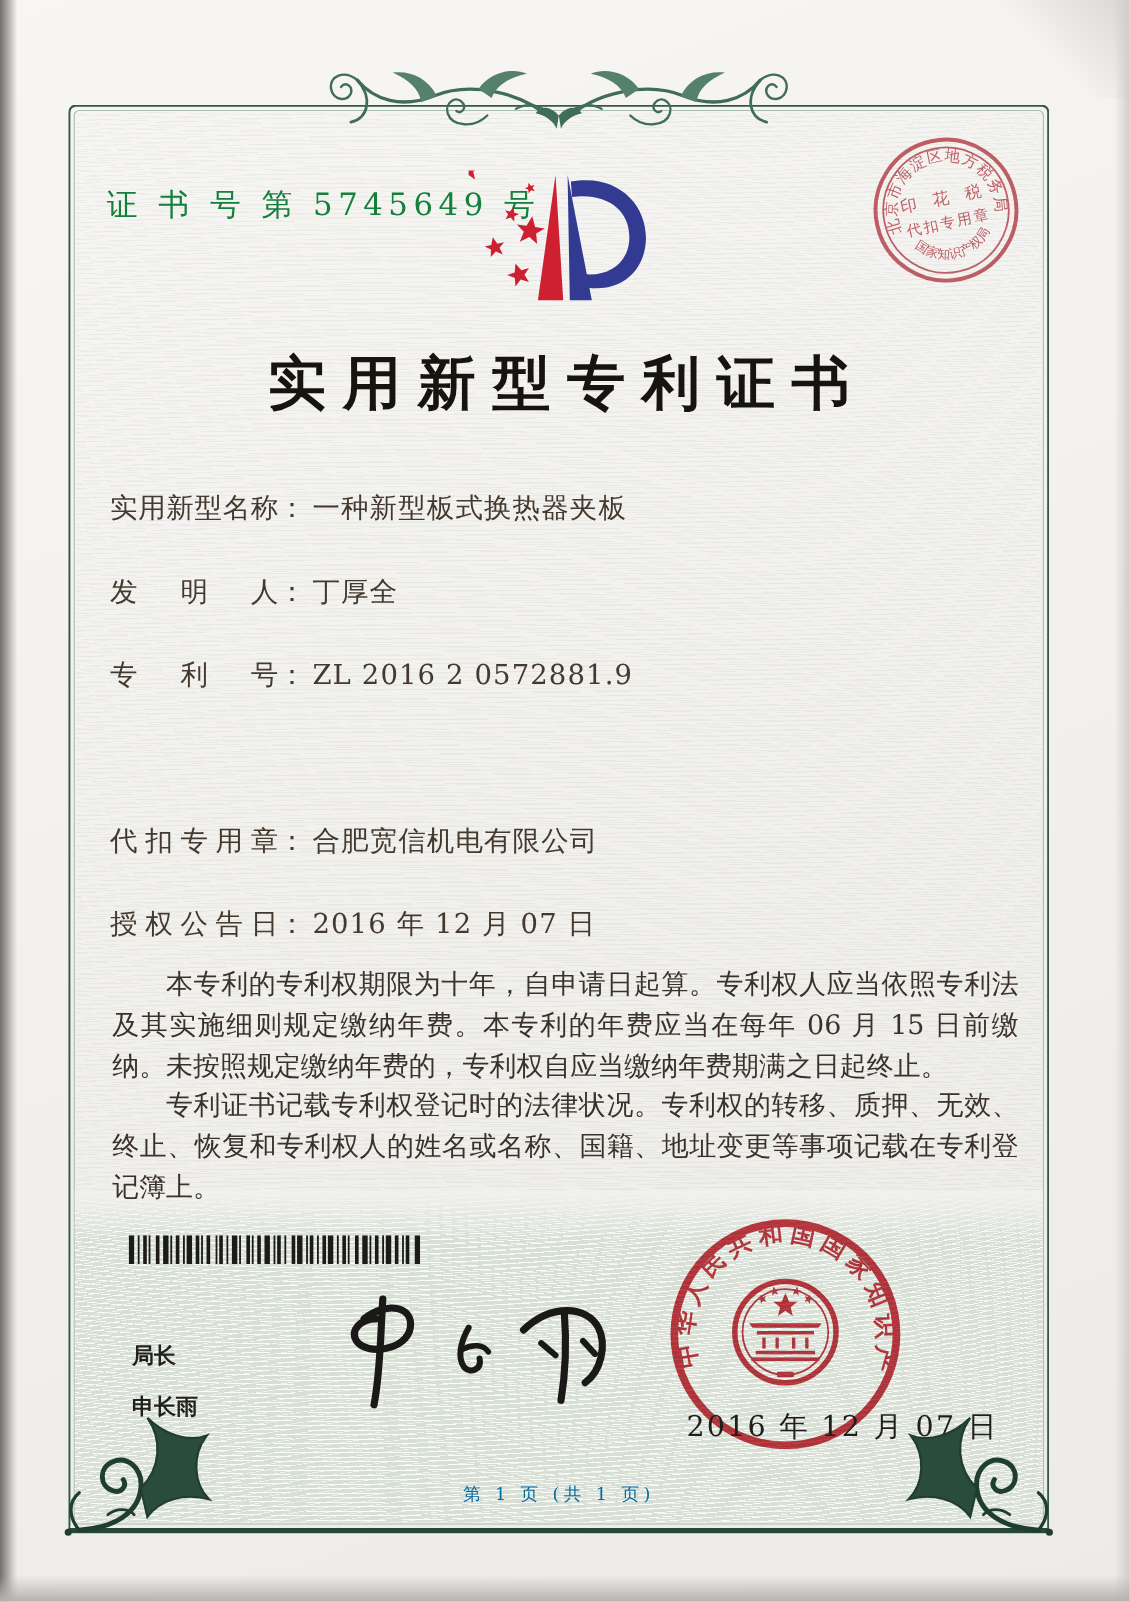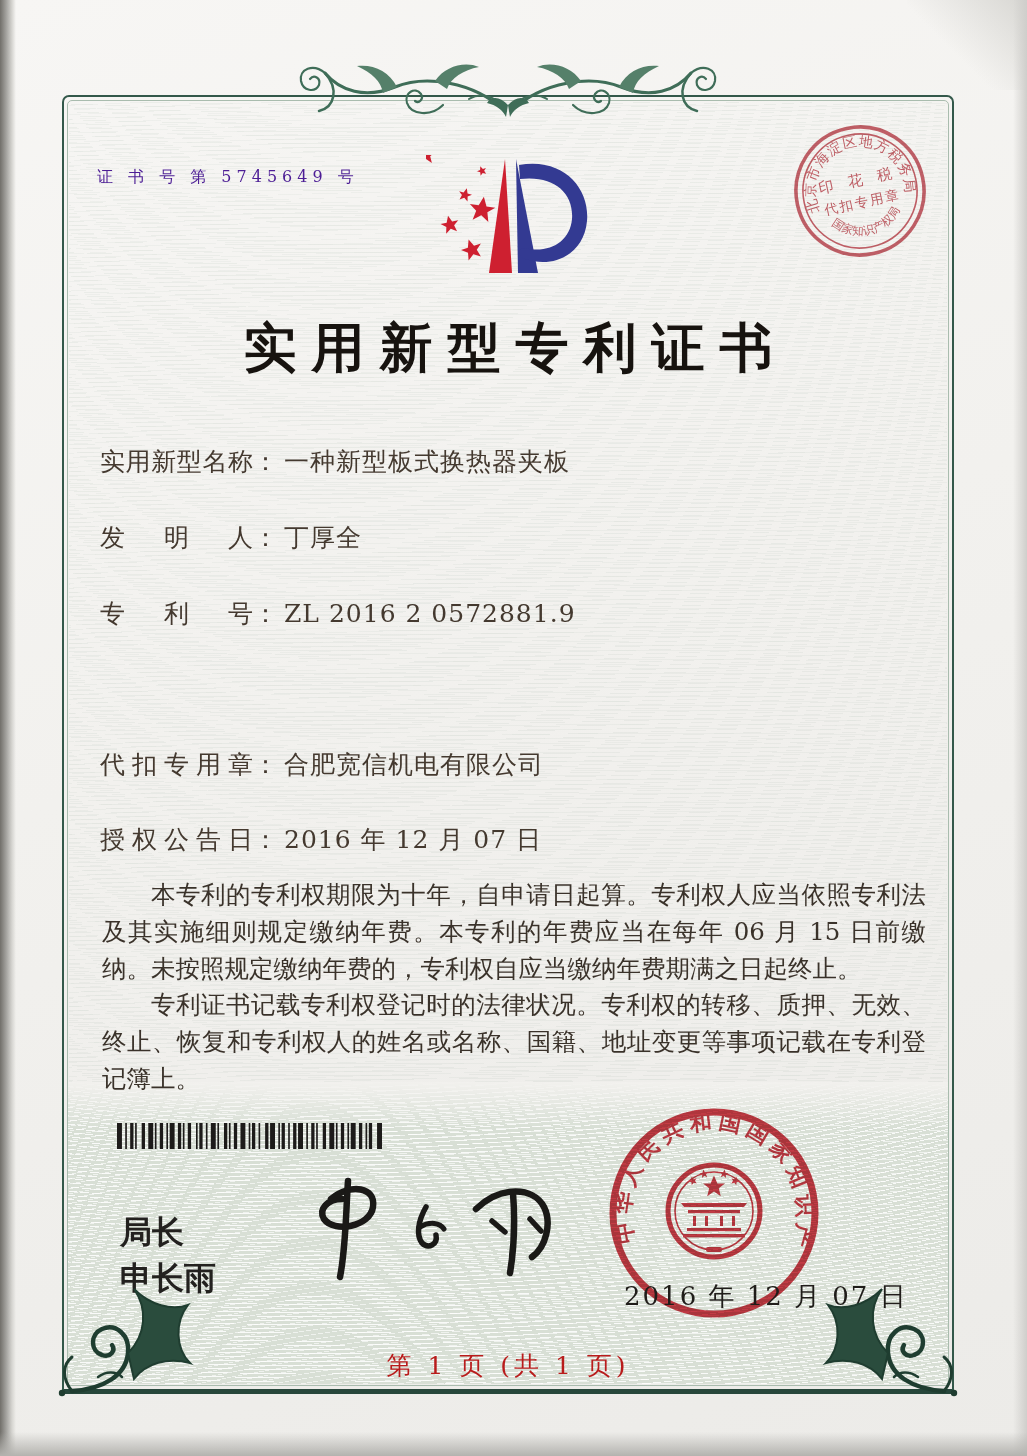--- a/index.html
+++ b/index.html
@@ -31,43 +31,43 @@
       repeating-radial-gradient(1250px 560px at 72% 260%, rgba(255,255,255,.6) 0 1.6px, rgba(255,255,255,0) 1.6px 10px);}
   .guilloche-fade{position:absolute;left:0;right:0;top:0;height:46px;
     background:linear-gradient(180deg,#f2f1ee 0%,rgba(242,241,238,0) 100%);}
 
   .flourish-top{position:absolute;left:50%;top:-44px;transform:translateX(-50%);z-index:6;}
   .corner{position:absolute;z-index:6;}
   .corner-left{left:-10px;bottom:-12px;}
   .corner-right{right:-10px;bottom:-12px;transform:scaleX(-1);}
 
   
-  .cert-no{position:absolute;left:33px;top:70px;z-index:3;font-size:16px;letter-spacing:5px;color:#4c1d95;}
+  .cert-no{position:absolute;left:33px;top:70px;z-index:3;font-size:28px;letter-spacing:5px;color:#15803d;}
   .logo{position:absolute;left:362px;top:58px;z-index:3;}
   .tax-stamp{position:absolute;left:726px;top:24px;z-index:4;mix-blend-mode:multiply;opacity:.92;}
   .title{position:absolute;left:0;right:0;top:216px;z-index:3;text-align:center;
          font-size:53px;font-weight:600;letter-spacing:15px;text-indent:15px;color:#17130f;}
 
   .frow{position:absolute;left:36px;z-index:3;font-size:25px;color:#44392f;white-space:nowrap;}
   .flabel{display:inline-block;width:153px;text-align:justify;text-align-last:justify;vertical-align:bottom;}
   .fcolon{display:inline-block;margin-right:6px;}
   .fvalue{letter-spacing:1px;}
 
   .paras{position:absolute;left:38px;right:26px;top:780px;z-index:3;font-size:24.5px;line-height:36.8px;
          color:#3a322a;text-align:justify;}
   .paras p{margin:0;text-indent:2em;}
 
   .barcode{position:absolute;left:53px;top:1026px;z-index:3;}
   .director{position:absolute;left:56px;top:1112px;z-index:3;font-family:"DejaVu Sans",sans-serif;
-            font-weight:700;font-size:32px;color:#23211f;line-height:46px;}
+            font-weight:700;font-size:20px;color:#23211f;line-height:46px;}
   .signature{position:absolute;left:212px;top:1072px;z-index:5;}
   .official-seal{position:absolute;left:540px;top:1006px;z-index:4;mix-blend-mode:multiply;opacity:.94;}
   .seal-date{position:absolute;left:560px;top:1182px;z-index:5;font-size:26px;letter-spacing:2px;color:#201d1a;white-space:nowrap;}
   .footer{position:absolute;left:0;right:0;top:1252px;z-index:3;text-align:center;
-          font-size:25px;letter-spacing:4px;color:#b91c1c;}
+          font-size:16px;letter-spacing:4px;color:#0369a1;}
 
   .stamp-text{font-family:"DejaVu Serif",serif;fill:#c4565f;}
   .seal-text{font-family:"DejaVu Serif",serif;fill:#c5303a;font-weight:700;}
 </style>
 </head>
 <body>
 
 <div class="photo">
   <div class="paper"></div>
 

